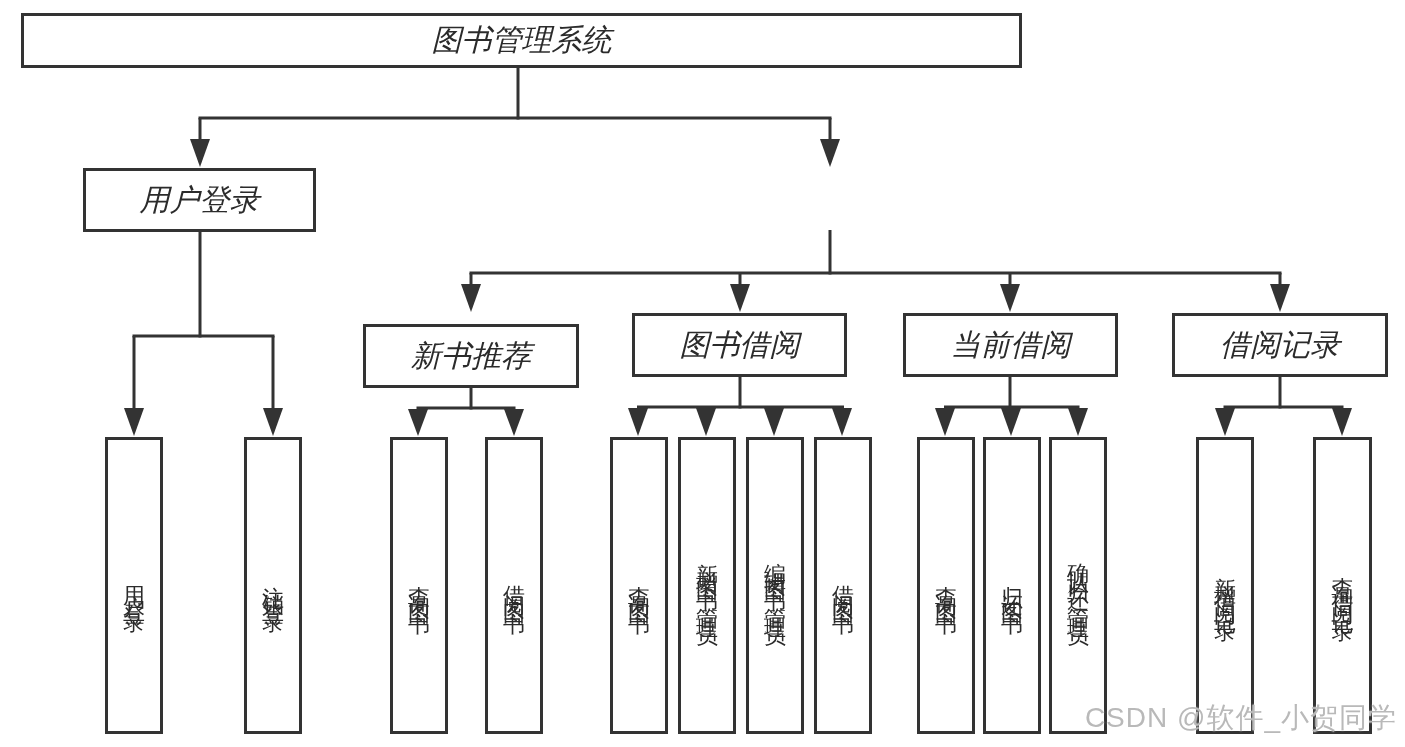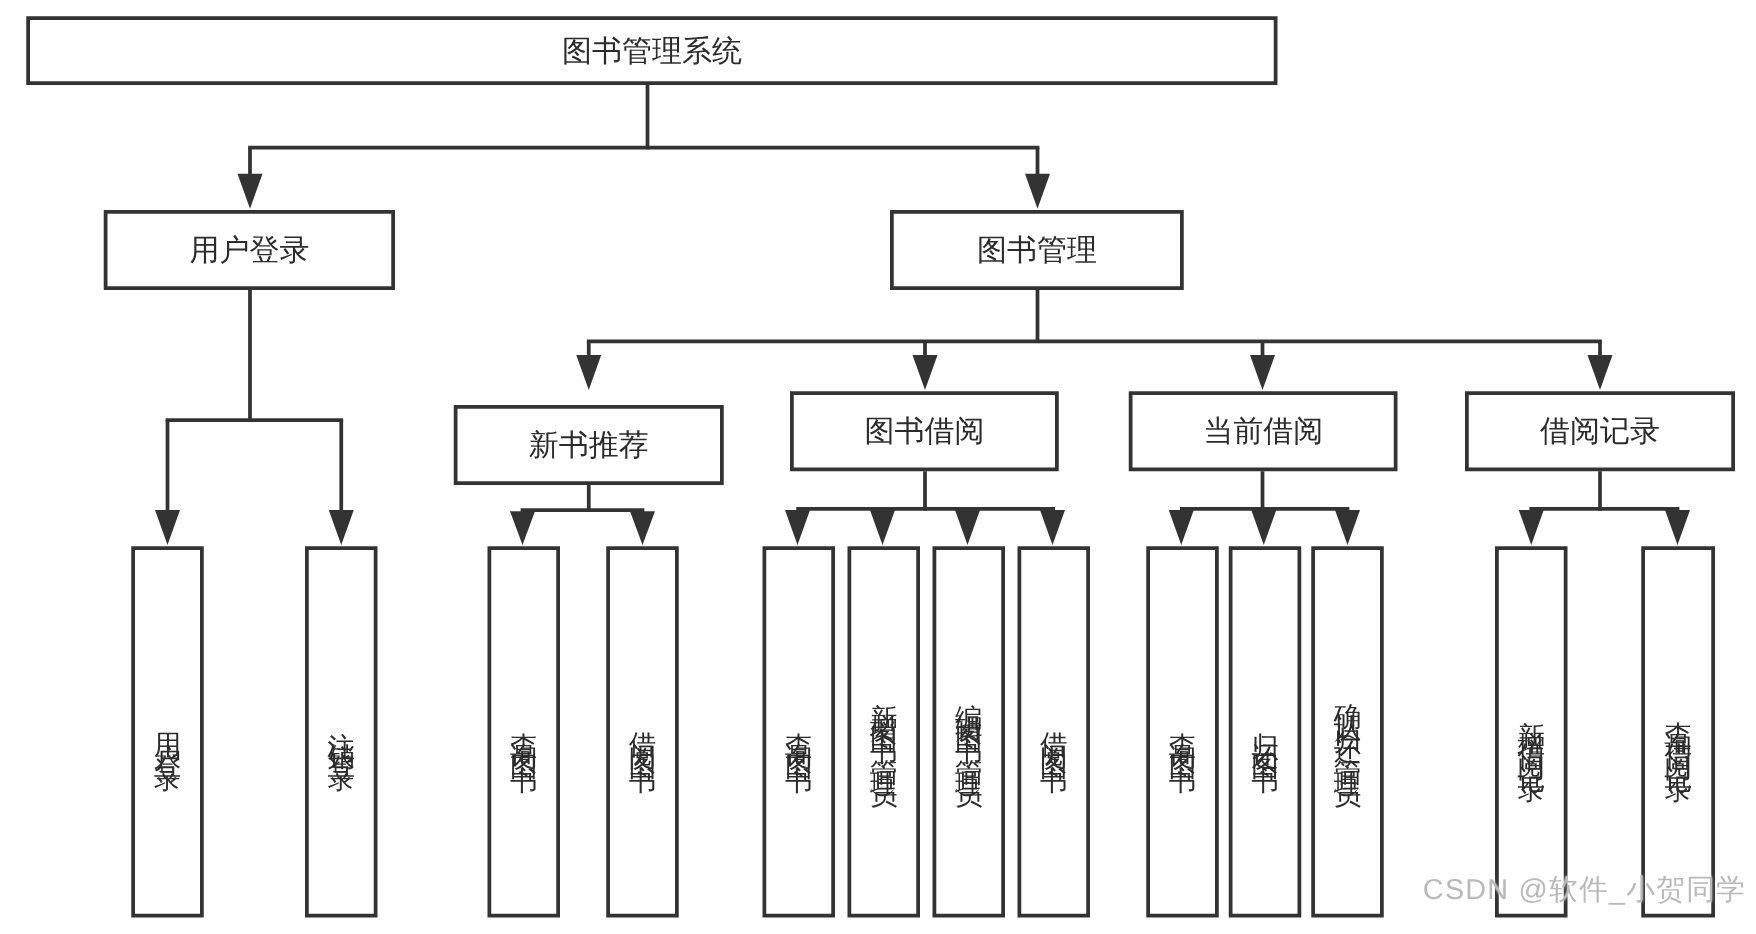--- a/index.html
+++ b/index.html
@@ -22,33 +22,33 @@
   .connector-layer line { stroke: var(--line, #333333); stroke-width: 3; }
   .connector-layer polygon { fill: var(--line, #333333); }
   .node, .leaf {
     position: absolute;
     box-sizing: border-box;
     background: var(--box-bg, #ffffff);
     border: 3px solid var(--line, #333333);
     display: flex; align-items: center; justify-content: center;
     color: var(--text, #2b2b2b);
   }
-  .node { font-size: 24px; }
+  .node { font-size: 30px; font-style: italic; }
   .node span, .leaf span { display: block; white-space: nowrap; }
   .leaf { font-size: 22px; }
   .leaf span {
     writing-mode: vertical-rl;
     text-orientation: mixed;
     letter-spacing: 9px;
     white-space: normal;
   }
   .watermark {
     position: absolute;
-    right: 8px; bottom: 20px;
-    font-size: 23px;
+    right: 8px; bottom: 10px;
+    font-size: 28px;
     color: var(--wm, #bcbcbc);
     text-shadow: 0 0 2px #ffffff;
     letter-spacing: 1px;
     z-index: 5;
   }
   
   .n-root   { left: 21px;  top: 13px;  width: 1001px; height: 55px; }
   .n-user   { left: 83px;  top: 168px; width: 233px;  height: 64px; }
   .n-mgmt   { left: 712px; top: 168px; width: 235px;  height: 64px; }
   .n-newrec { left: 363px; top: 324px; width: 216px;  height: 64px; }
@@ -141,23 +141,20 @@
     </g>
   </svg>
 
   <div class="node n-root">
     <span>图书管理系统</span>
   </div>
 
   <div class="node n-user">
     <span>用户登录</span>
   </div>
-  <div class="node n-mgmt">
-    <span>图书管理</span>
-  </div>
 
   <div class="node n-newrec">
     <span>新书推荐</span>
   </div>
   <div class="node n-borrow">
     <span>图书借阅</span>
   </div>
   <div class="node n-current">
     <span>当前借阅</span>
   </div>

